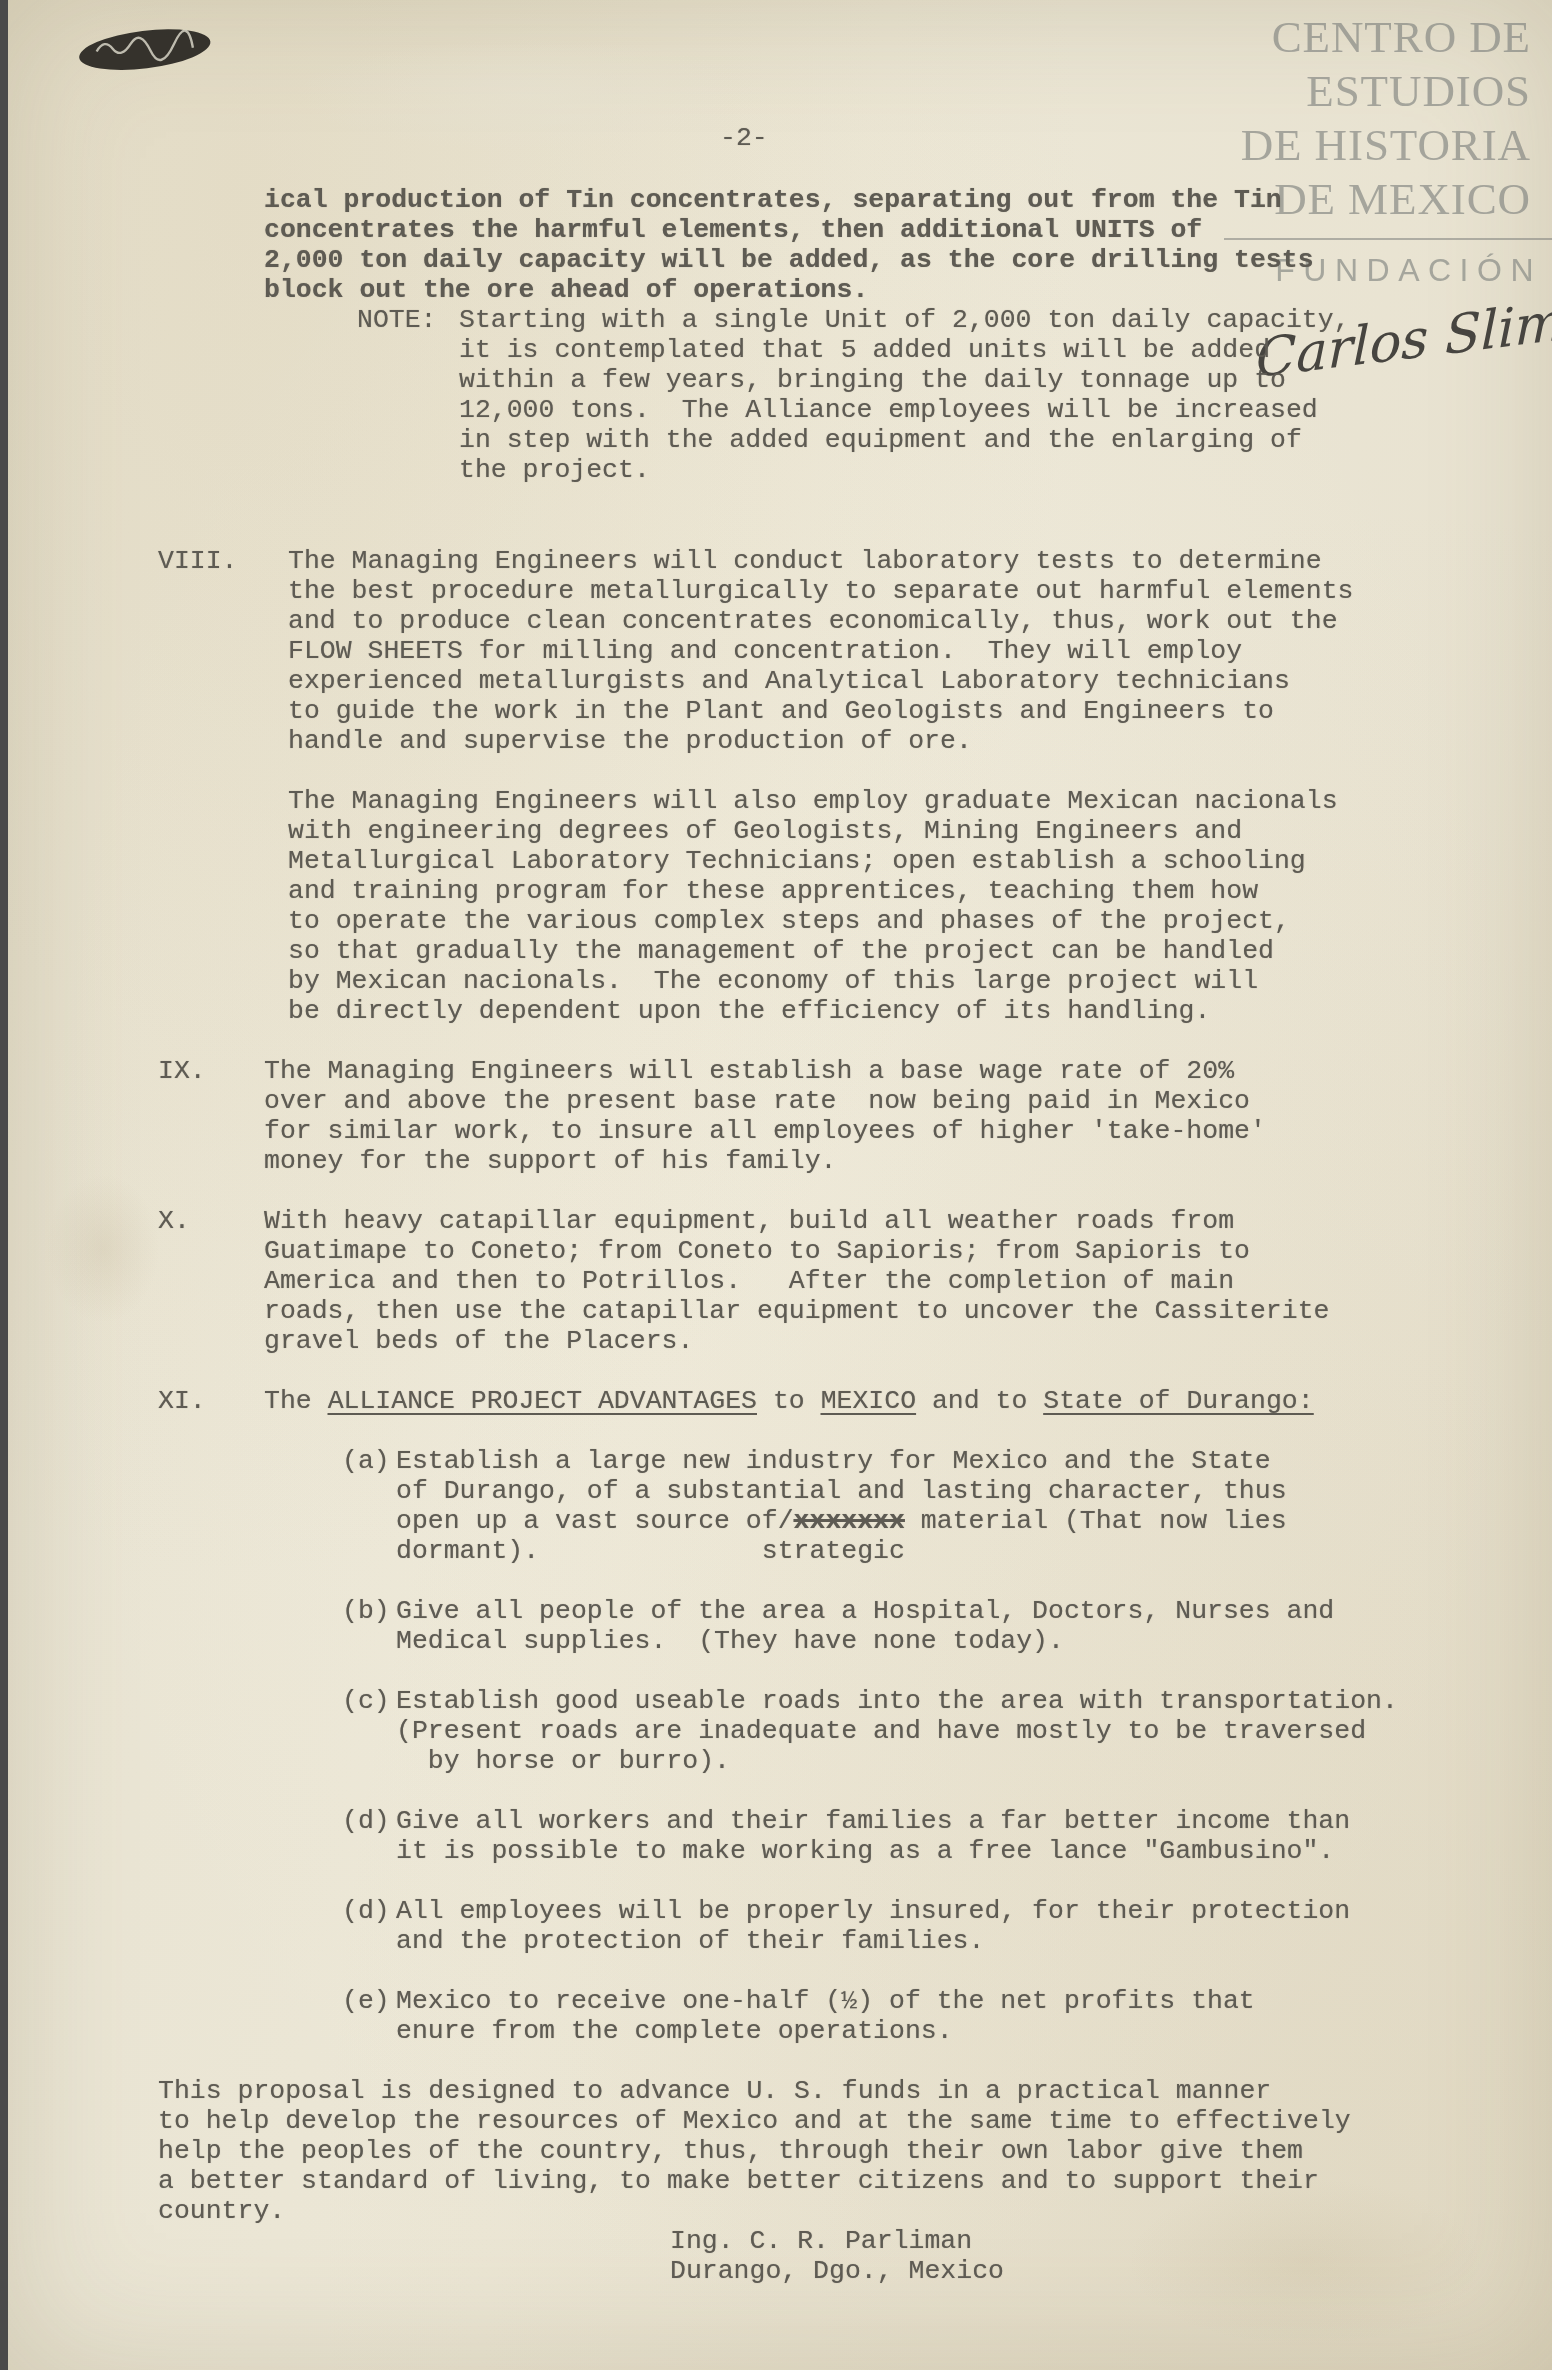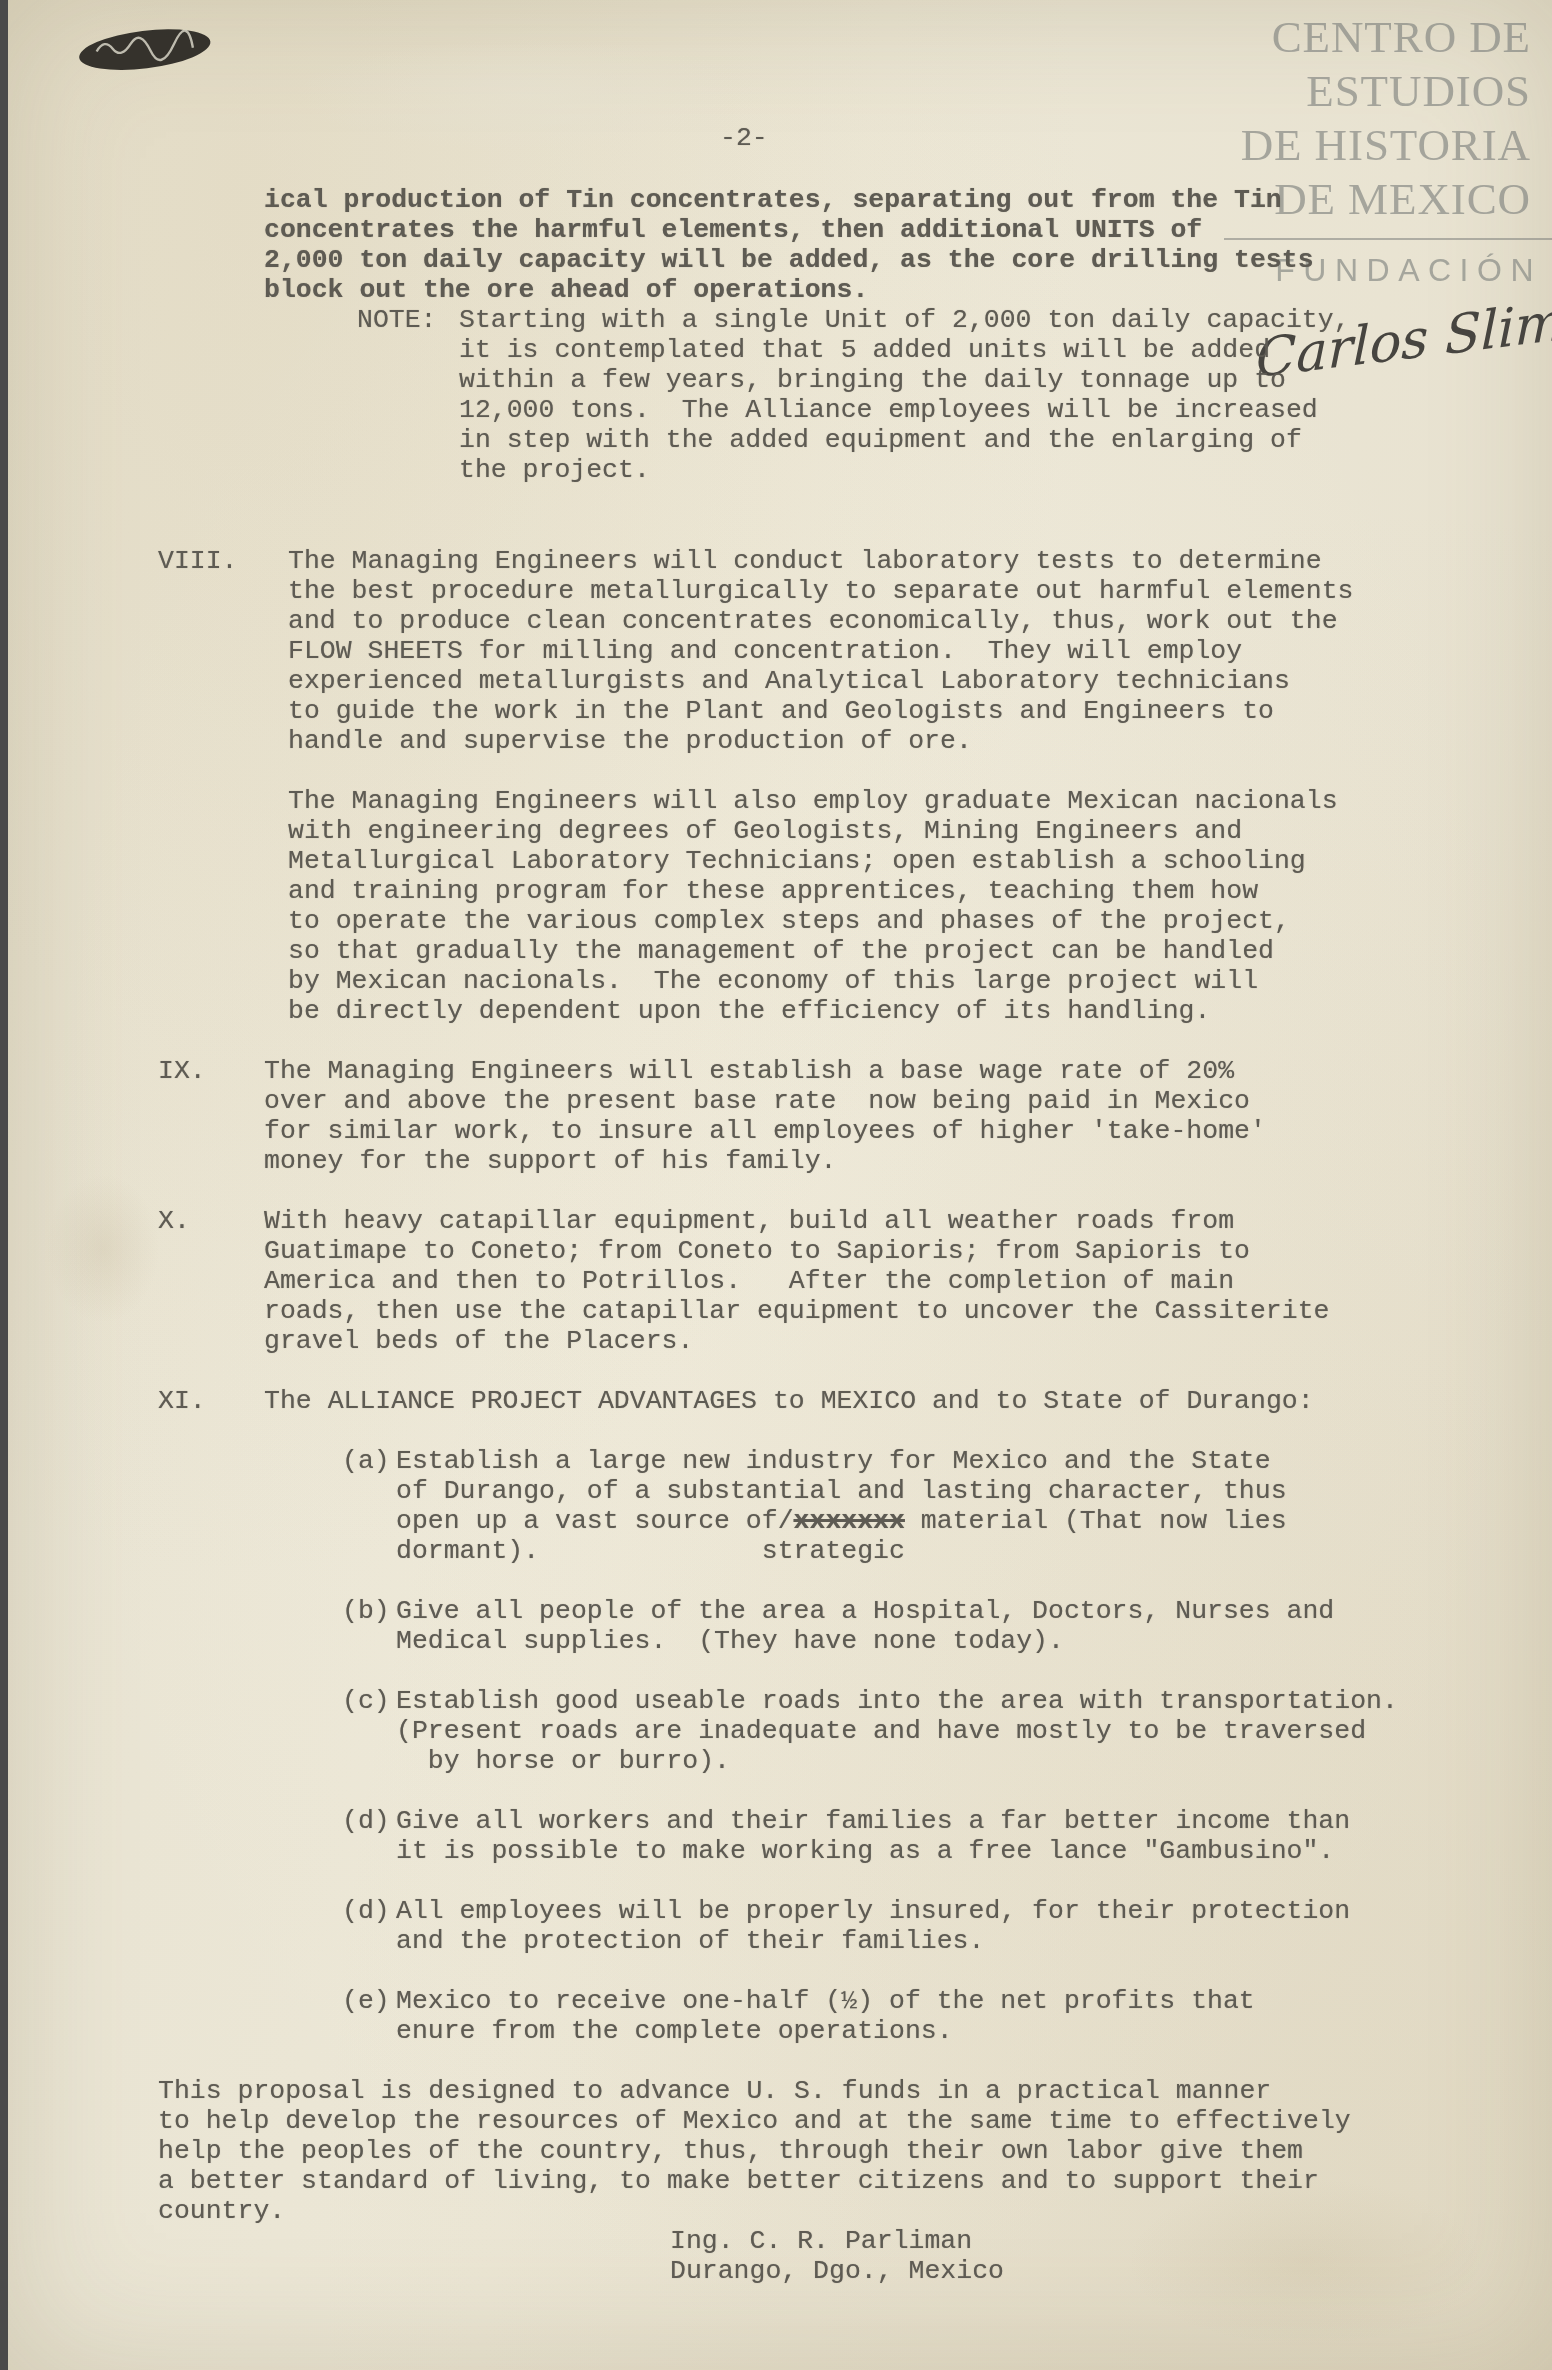--- a/index.html
+++ b/index.html
@@ -42,21 +42,21 @@
   .b-intro  .text { margin-left: 256px; font-weight: bold; }
   .b-note   .label { left: 349px; }
   .b-note   .text { margin-left: 451px; }
   .b-section .label { left: 150px; }
   .b-section .text { margin-left: 256px; }
   .b-sub    .label { left: 334px; }
   .b-sub    .text { margin-left: 388px; }
   .b-closing .text { margin-left: 150px; }
   .b-signoff .text { margin-left: 662px; }
   .para + .para { margin-top: 30px; }
-  .u { text-underline-offset: 4.7px; text-decoration-thickness: 1.9px; }
+  .u { text-decoration: underline; text-underline-offset: 4.7px; text-decoration-thickness: 1.9px; }
   .strike { text-decoration: line-through; font-weight: bold; text-decoration-thickness: 2.8px; }
 
   
   .watermark {
     position: absolute; top: 9.5px; right: 29px;
     text-align: right;
     font-family: "Liberation Serif", serif;
     color: rgba(122,126,122,0.62);
   }
   .wm-line { font-size: 45px; line-height: 54px; letter-spacing: 0.9px; }

